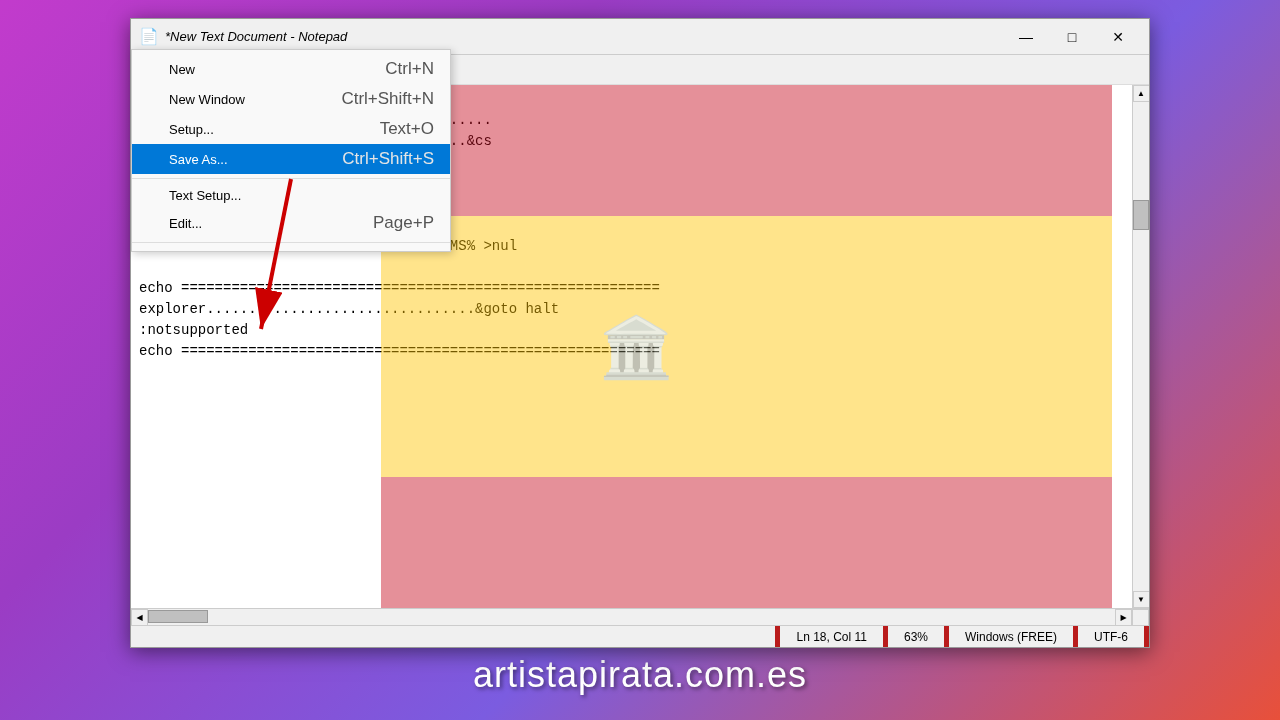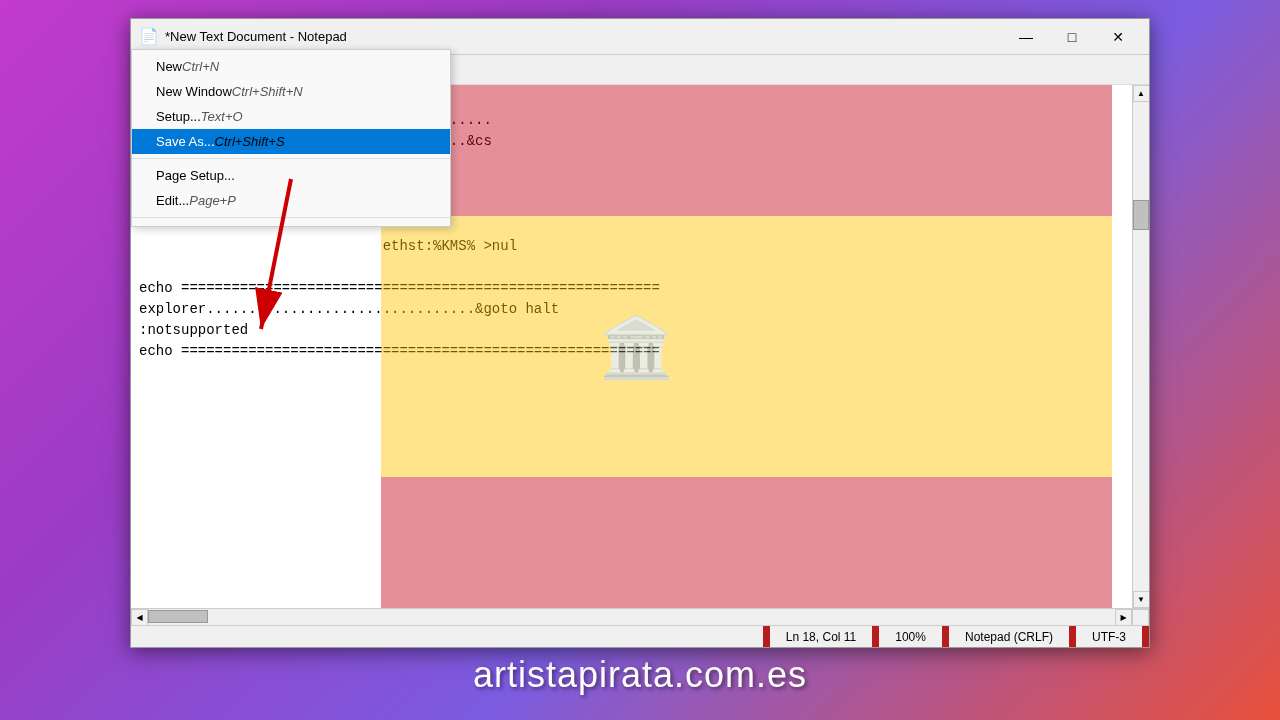--- a/index.html
+++ b/index.html
@@ -41,20 +41,21 @@
       margin-right: 6px;
       display: flex;
       align-items: center;
       justify-content: center;
       font-size: 16px;
     }
     .title-bar-title {
       flex: 1;
       font-size: 13px;
       color: #000;
+      font-style: italic;
     }
     .title-bar-controls {
       display: flex;
       gap: 0;
     }
     .title-btn {
       width: 46px;
       height: 32px;
       border: none;
       background: transparent;
@@ -176,21 +177,21 @@
       height: 22px;
       background: #f0f0f0;
       border-top: 1px solid #ccc;
       display: flex;
       align-items: center;
       font-size: 12px;
       color: #000;
     }
     .status-segment {
       padding: 0 16px;
-      border-right: 7px solid #b91c1c;
+      border-right: 5px solid #b91c1c;
       height: 100%;
       display: flex;
       align-items: center;
     }
     .status-segment:first-child { flex: 1; }
 
     
     .scrollbar-h {
       height: 17px;
       background: #f0f0f0;
@@ -239,36 +240,35 @@
     }
     .dropdown-menu {
       width: 320px;
       background: #f9f9f9;
       border: 1px solid #ccc;
       box-shadow: 2px 2px 8px rgba(0,0,0,0.2);
       padding: 4px 0;
     }
     .dropdown-item {
       display: flex;
-      justify-content: flex-start;
-      align-items: center;
-      padding: 5px 16px 5px 24px;
+      justify-content: space-between;
+      align-items: center;
+      padding: 5px 16px 5px 37px;
       font-size: 13px;
       cursor: pointer;
       color: #000;
     }
     .dropdown-item.highlighted {
       background: #0078d7;
       color: #fff;
     }
-    .dropdown-item.highlighted .shortcut { color: #000000; }
+    .dropdown-item.highlighted .shortcut { color: #e5e5e5; }
     .shortcut {
       color: #555;
-      font-size: 13px;
-      font-style: italic;
+      font-size: 17px;
     }
     .dropdown-separator {
       height: 1px;
       background: #ddd;
       margin: 4px 0;
     }
 
     
     .arrow-indicator {
       position: absolute;
@@ -330,21 +330,21 @@
       <div class="dropdown-item">
         <span>Setup...</span>
         <span class="shortcut">Text+O</span>
       </div>
       <div class="dropdown-item highlighted">
         <span>Save As...</span>
         <span class="shortcut">Ctrl+Shift+S</span>
       </div>
       <div class="dropdown-separator"></div>
       <div class="dropdown-item">
-        <span>Page Setup...</span>
+        <span>Text Setup...</span>
         <span class="shortcut"></span>
       </div>
       <div class="dropdown-item">
         <span>Edit...</span>
         <span class="shortcut">Page+P</span>
       </div>
       <div class="dropdown-separator"></div>
     </div>
   </div>
 
@@ -402,21 +402,21 @@
     <div class="scroll-h-track">
       <div class="scroll-h-thumb"></div>
     </div>
     <div class="scroll-h-arrow">▶</div>
     <div class="scroll-h-end"></div>
   </div>
 
   <div class="status-bar">
     <div class="status-segment"></div>
     <div class="status-segment">Ln 18, Col 11</div>
-    <div class="status-segment">100%</div>
-    <div class="status-segment">Notepad (CRLF)</div>
-    <div class="status-segment">UTF-3</div>
+    <div class="status-segment">63%</div>
+    <div class="status-segment">Windows (FREE)</div>
+    <div class="status-segment">UTF-6</div>
   </div>
 </div>
 
 <div class="branding-bar">
   <span class="branding-text">artistapirata.com.es</span>
 </div>
 
 </body></html>

